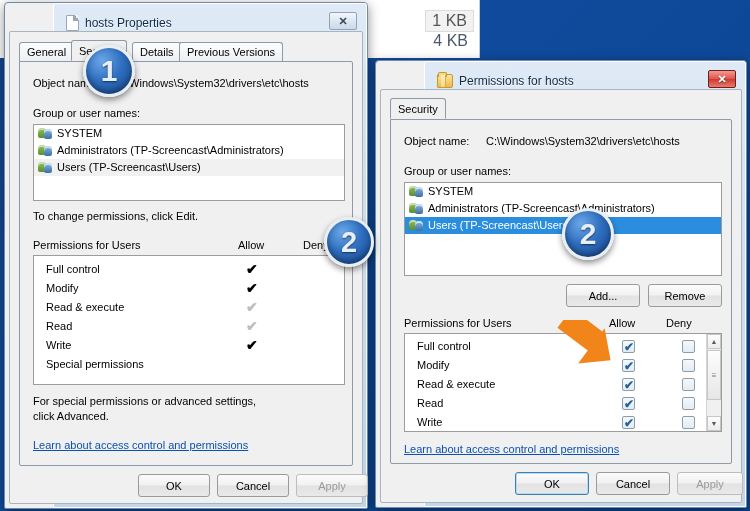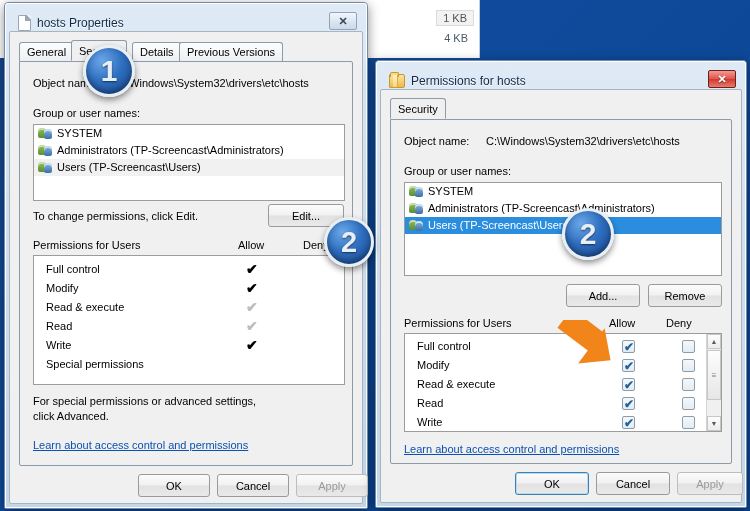--- a/index.html
+++ b/index.html
@@ -20,41 +20,42 @@
   }
   #explorer-bg {
     position: absolute; left: 0; top: 0; width: 480px; height: 58px;
     background: #ffffff; border-right: 1px solid #b8cfe5;
   }
   #explorer-rows {
     position: absolute; left: 330px; top: 0; width: 150px; height: 58px;
   }
   .bgrow {
     position: absolute; right: 12px; text-align: center;
-    color: #4a5a6a; font-size: 11px;
+    color: #4a5a6a; font-size: 16px;
   }
   .bgrow.sel {
     background: #f2f2f2; border: 1px solid #dcdcdc;
     padding: 1px 6px; right: 6px; color: #555;
   }
 
   
   .win {
     position: absolute;
     background: #f0f0f0;
     border: 1px solid #6f8ba8;
     border-radius: 4px 4px 2px 2px;
     box-shadow: 0 3px 12px rgba(0,0,0,0.45);
   }
   .win-frame {
     background: linear-gradient(180deg,#dfeaf6 0%,#cfdff0 45%,#c3d6ea 100%);
     border: 1px solid #ffffff;
     border-radius: 3px 3px 1px 1px;
     padding: 5px;
     height: 100%;
+    margin-left: 48px;
   }
   .titlebar {
     height: 27px; position: relative;
     display: flex; align-items: center;
     padding-left: 7px;
     user-select: none;
   }
   .title-text {
     font-size: 12px; color: #102a47; margin-left: 6px;
     text-shadow: 0 1px 0 rgba(255,255,255,0.85);
@@ -285,21 +286,20 @@
             <span class="ico-users"></span>
             <span>Administrators (TP-Screencast\Administrators)</span>
           </div>
           <div class="lrow sel-grey">
             <span class="ico-users"></span>
             <span>Users (TP-Screencast\Users)</span>
           </div>
         </div>
 
         <div class="lbl" style="left:13px; top:148px;text-align:center;">To change permissions, click Edit.</div>
-        <div class="btn" style="left:248px; top:142px; width:76px; height:23px;">Edit...</div>
 
         <div class="permhdr" style="left:13px; top:177px;">Permissions for Users</div>
         <div class="permhdr" style="left:218px; top:177px;">Allow</div>
         <div class="permhdr" style="left:283px; top:177px;">Deny</div>
 
         <div class="permbox" style="left:13px; top:193px; width:312px; height:130px;">
           <div class="prow" style="margin-top:4px;">
             <span class="pname">Full control</span>
             <span class="chk-mark strong" style="left:212px;">✔</span>
           </div>

